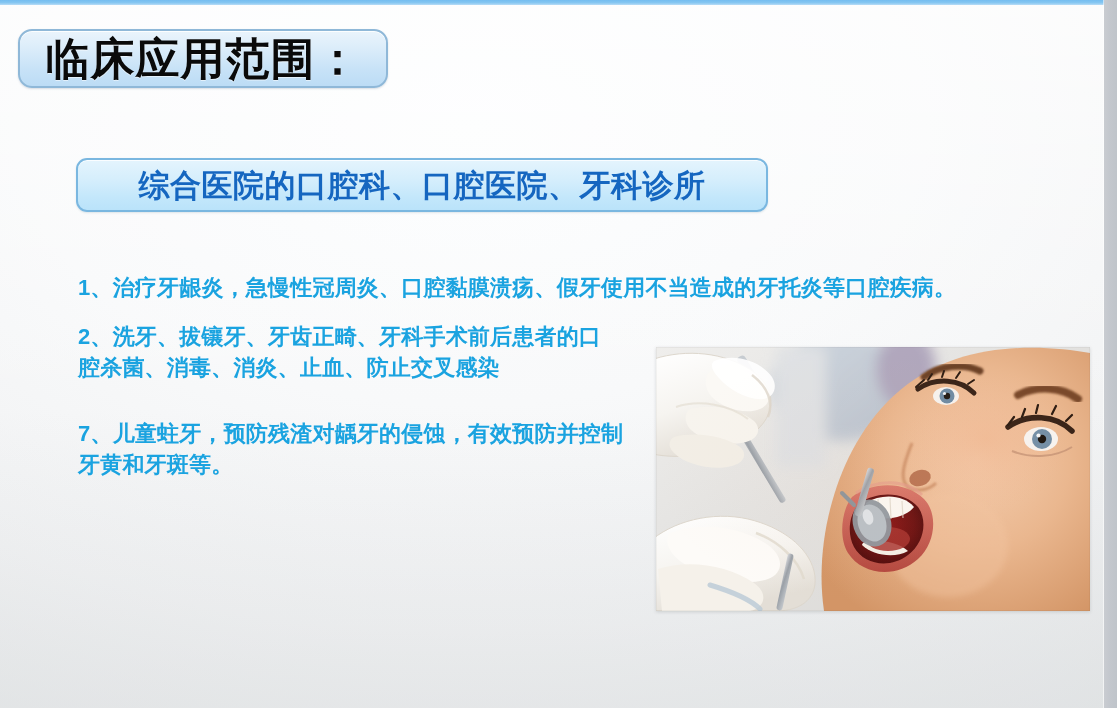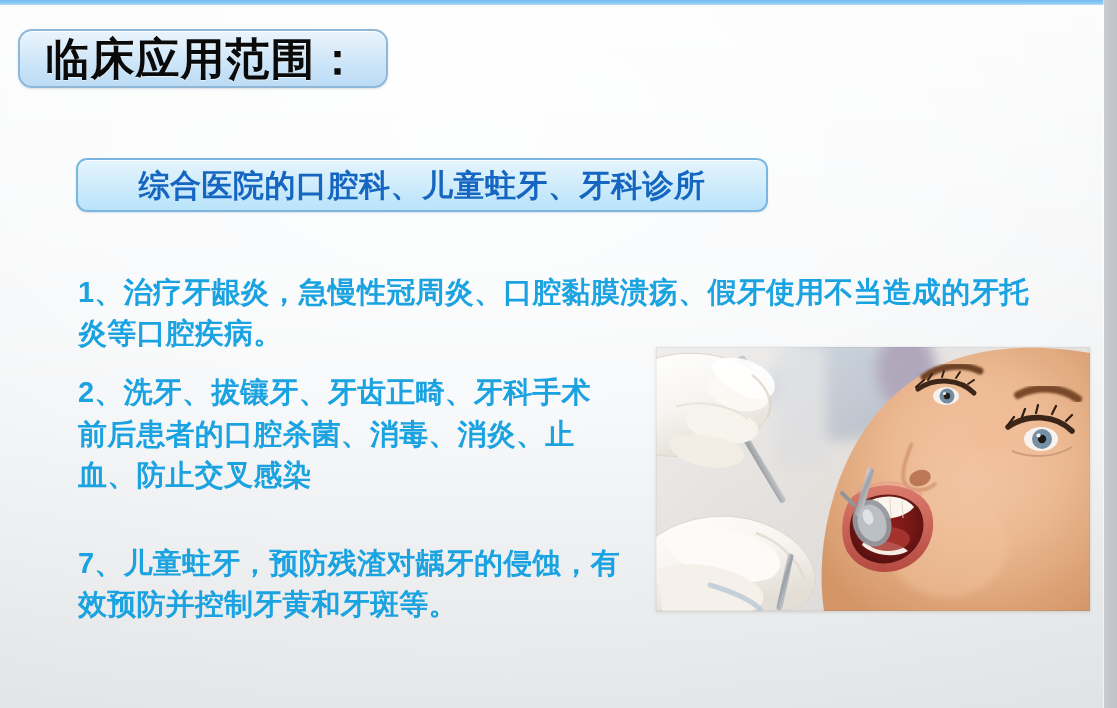--- a/index.html
+++ b/index.html
@@ -109,27 +109,27 @@
   
   .body-block {
     position: absolute;
     left: 78px;
     top: 272px;
     width: 970px;
   }
   .para {
     color: #1aa3e0;
     font-weight: bold;
-    font-size: 29px;
+    font-size: 22px;
     line-height: 1.42;
     letter-spacing: 0.2px;
     margin: 0;
   }
   .para.p1 { width: 960px; margin-bottom: 18px; }
-  .para.p2 { width: 530px; margin-bottom: 47px; }
+  .para.p2 { width: 530px; margin-bottom: 34px; }
   .para.p3 { width: 548px; }
 
   
   .photo {
     position: absolute;
     left: 656px;
     top: 347px;
     width: 434px;
     height: 264px;
     overflow: hidden;
@@ -145,21 +145,21 @@
 
   <div class="top-bar"></div>
   <div class="right-bar-inner-line"></div>
   <div class="right-bar"></div>
 
   <div class="title-plate">
     <span class="title-text">临床应用范围：</span>
   </div>
 
   <div class="subtitle-plate">
-    <span class="subtitle-text">综合医院的口腔科、儿童蛀牙、牙科诊所</span>
+    <span class="subtitle-text">综合医院的口腔科、口腔医院、牙科诊所</span>
   </div>
 
   <div class="body-block">
     <p class="para p1">1、治疗牙龈炎，急慢性冠周炎、口腔黏膜溃疡、假牙使用不当造成的牙托炎等口腔疾病。</p>
     <p class="para p2">2、洗牙、拔镶牙、牙齿正畸、牙科手术前后患者的口腔杀菌、消毒、消炎、止血、防止交叉感染</p>
     <p class="para p3">7、儿童蛀牙，预防残渣对龋牙的侵蚀，有效预防并控制牙黄和牙斑等。</p>
   </div>
 
   <div class="photo">
     <svg width="434" height="264" viewBox="0 0 434 264" xmlns="http://www.w3.org/2000/svg" aria-hidden="true">

